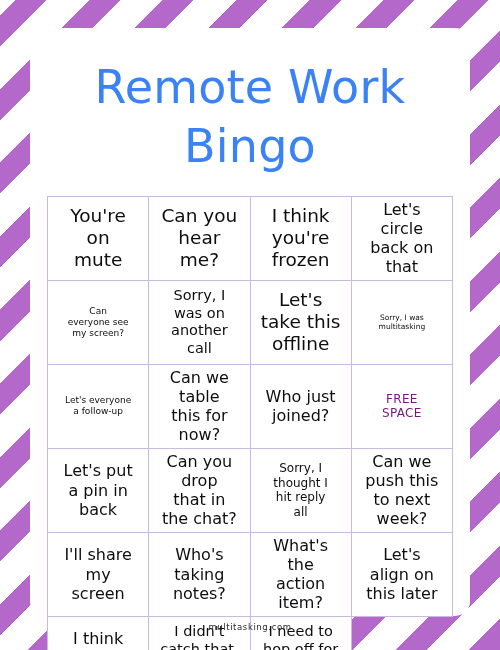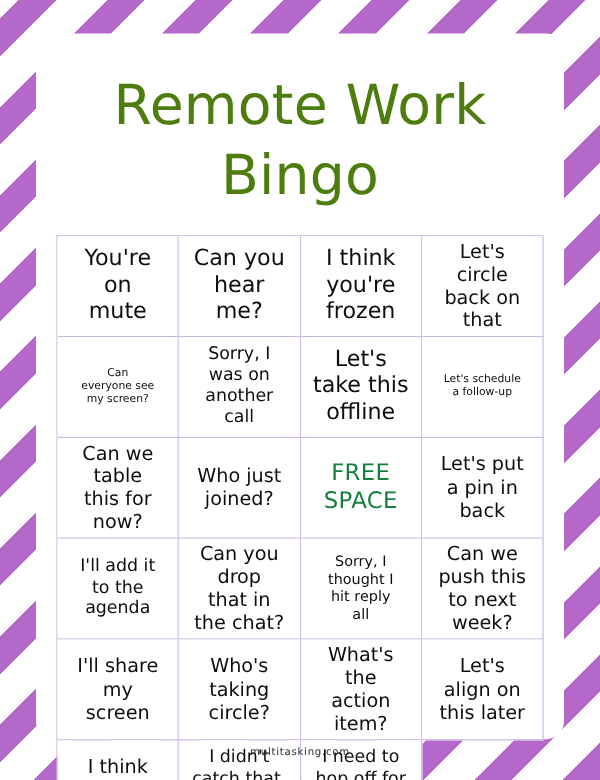--- a/index.html
+++ b/index.html
@@ -46,21 +46,21 @@
   }
 
   
   #title {
     width: 400px;
     margin-top: 30px;
     text-align: center;
     font-size: 46px;
     line-height: 1.28;
     font-weight: 400;
-    color: #4d7c0f;
+    color: #3b82f6;
     letter-spacing: 0.2px;
     white-space: pre-line;
   }
 
   
   #grid {
     margin-top: 20px;
     width: 406px;
     display: grid;
     grid-template-columns: repeat(4, 1fr);
@@ -91,22 +91,22 @@
 
   
   .fs-xl  { font-size: 18.5px; }
   .fs-lg  { font-size: 16px; }
   .fs-md  { font-size: 14.5px; }
   .fs-sm  { font-size: 12px; }
   .fs-xs  { font-size: 9px; }
   .fs-xxs { font-size: 7.5px; }
 
   .free {
-    color: #15803d;
-    font-size: 19px;
+    color: #701a75;
+    font-size: 12px;
     letter-spacing: 0.3px;
   }
 
   
   #footer {
     position: absolute;
     left: 0;
     top: 622px;
     width: 500px;
     text-align: center;
@@ -157,21 +157,25 @@
 was on
 another
 call</span>
         </div>
         <div class="cell">
           <span class="fs-xl">Let's
 take this
 offline</span>
         </div>
         <div class="cell">
-          <span class="fs-xs">Let's schedule
+          <span class="fs-xxs">Sorry, I was
+multitasking</span>
+        </div>
+        <div class="cell">
+          <span class="fs-xs">Let's everyone
 a follow-up</span>
         </div>
         <div class="cell">
           <span class="fs-lg">Can we
 table
 this for
 now?</span>
         </div>
         <div class="cell">
           <span class="fs-lg">Who just
@@ -180,25 +184,20 @@
         <div class="cell">
           <span class="free">FREE
 SPACE</span>
         </div>
         <div class="cell">
           <span class="fs-lg">Let's put
 a pin in
 back</span>
         </div>
         <div class="cell">
-          <span class="fs-md">I'll add it
-to the
-agenda</span>
-        </div>
-        <div class="cell">
           <span class="fs-lg">Can you
 drop
 that in
 the chat?</span>
         </div>
         <div class="cell">
           <span class="fs-sm">Sorry, I
 thought I
 hit reply
 all</span>
@@ -210,21 +209,21 @@
 week?</span>
         </div>
         <div class="cell">
           <span class="fs-lg">I'll share
 my
 screen</span>
         </div>
         <div class="cell">
           <span class="fs-lg">Who's
 taking
-circle?</span>
+notes?</span>
         </div>
         <div class="cell">
           <span class="fs-lg">What's
 the
 action
 item?</span>
         </div>
         <div class="cell">
           <span class="fs-lg">Let's
 align on

